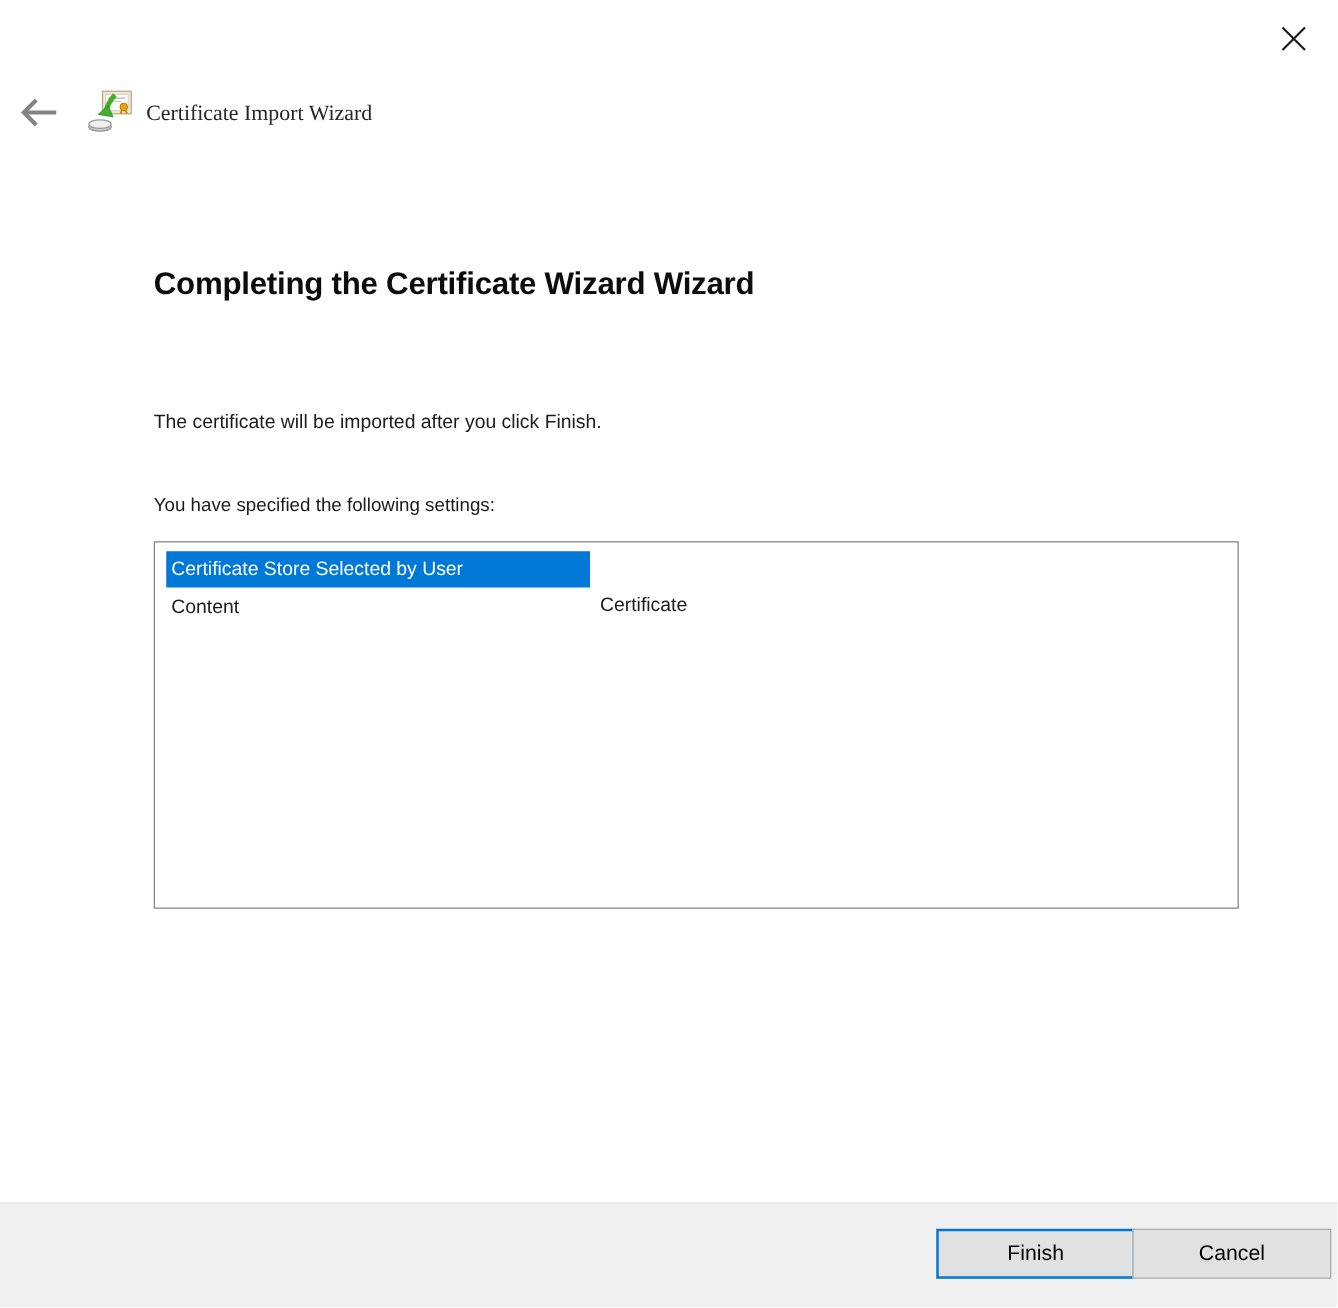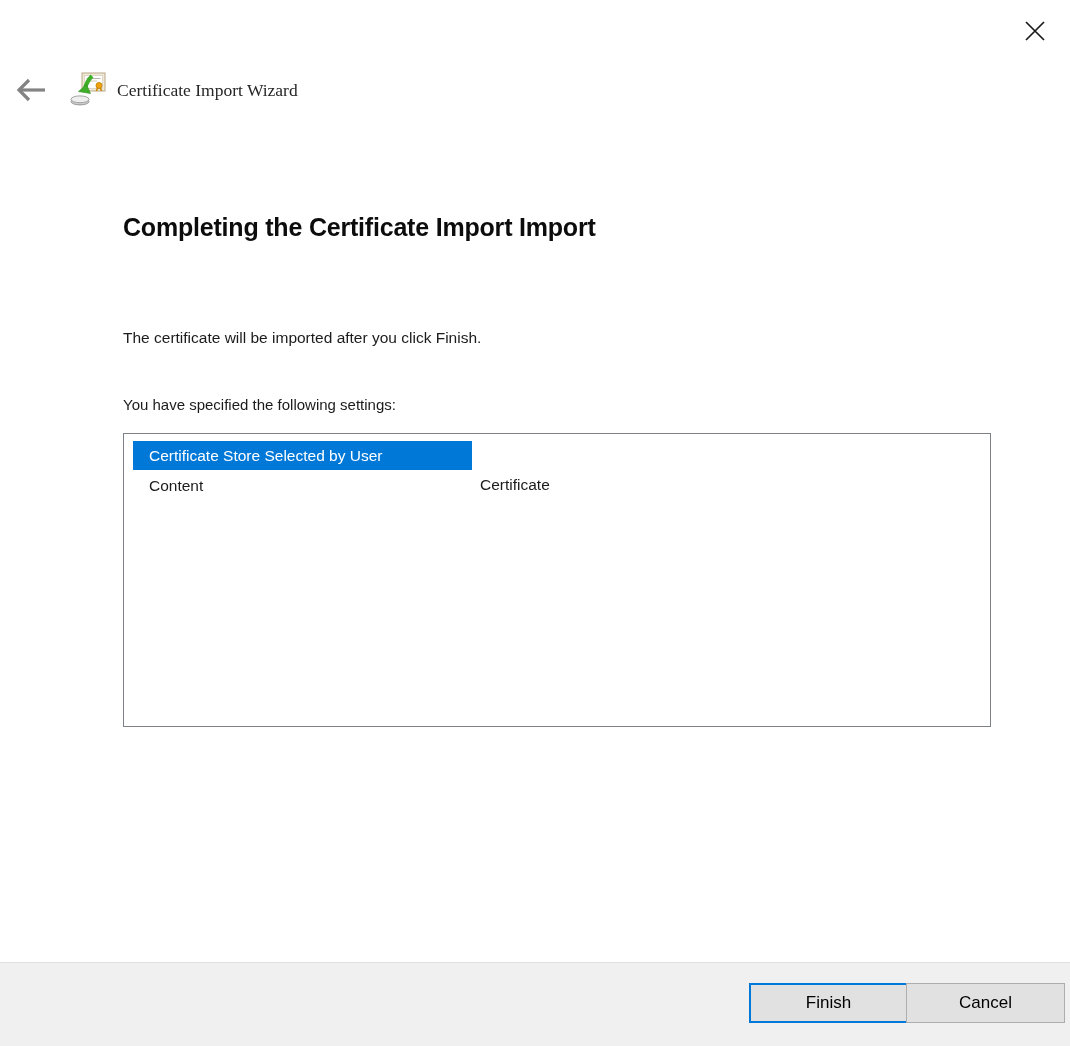--- a/index.html
+++ b/index.html
@@ -68,21 +68,21 @@
     overflow:hidden;
   }
   .lv-row{
     display:flex;align-items:center;
     height:30px;
     margin-left:9px;
     font-size:15.5px;
   }
   .lv-row:first-child{margin-top:6px;}
   .lv-cell1{width:339px;flex:none;height:30px;display:flex;align-items:center;}
-  .lv-cell1 .cellspan{display:block;width:100%;height:29px;line-height:29px;padding-left:16px;white-space:nowrap;overflow:hidden;}
+  .lv-cell1 .cellspan{display:block;width:100%;height:29px;line-height:29px;padding-left:4px;white-space:nowrap;overflow:hidden;}
   .lv-cell1 .cellspan.sel{background:var(--accent);color:var(--selection-text);}
   .lv-cell2{margin-left:8px;white-space:nowrap;}
   
   .footer{
     position:absolute;left:0;top:962px;
     width:1070px;height:84px;
     background:var(--footer-bg);
     border-top:1px solid var(--divider);
   }
   .btn{
@@ -129,21 +129,21 @@
       <ellipse cx="10" cy="31.5" rx="9" ry="3.4" fill="#cfcfcf" stroke="#8f8f8f" stroke-width="0.9"></ellipse>
       <ellipse cx="10" cy="29.3" rx="9" ry="3.4" fill="#efefef" stroke="#9a9a9a" stroke-width="0.9"></ellipse>
 
       <path d="M22 6 C18 10 16 14 14.6 19.5" stroke="#3fae2a" stroke-width="4" fill="none"></path>
       <path d="M8.5 21.5 L20.5 23.5 L16.5 14.5 Z" fill="#3fae2a" stroke="#2d8c1e" stroke-width="0.6"></path>
     </svg>
   </span>
 
   <span class="window-title">Certificate Import Wizard</span>
 
-  <h1 class="page-heading">Completing the Certificate Import Import</h1>
+  <h1 class="page-heading">Completing the Certificate Wizard Wizard</h1>
 
   <p class="desc-text">The certificate will be imported after you click Finish.</p>
 
   <p class="settings-label">You have specified the following settings:</p>
 
   <div class="listbox">
     <div class="lv-row">
       <div class="lv-cell1">
         <span class="cellspan sel">Certificate Store Selected by User</span>
       </div>

